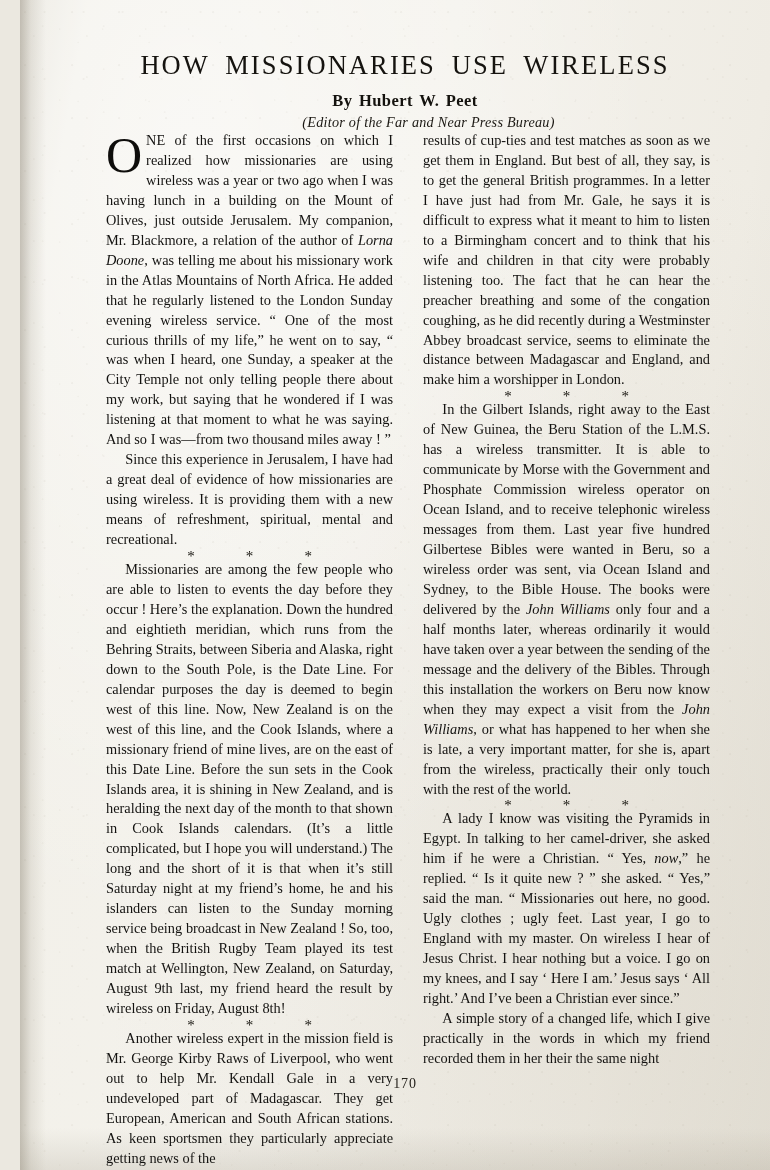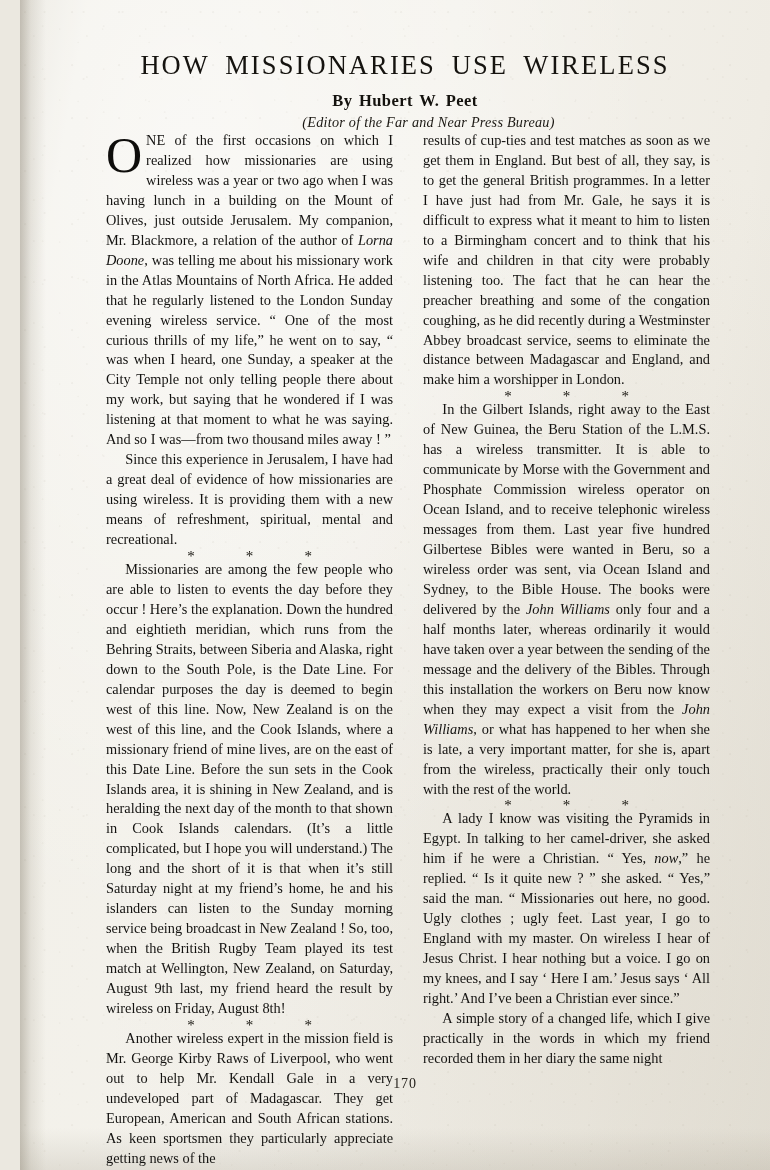--- a/index.html
+++ b/index.html
@@ -217,21 +217,21 @@
 
       <div class="starsep">
         <span>*</span>
         <span>*</span>
         <span>*</span>
       </div>
 
 
       <p><span>A lady I know was visiting the Pyramids in Egypt. In talking to her camel-driver, she asked him if he were a Christian. “ Yes, </span><em>now</em><span>,” he replied. “ Is it quite new ? ” she asked. “ Yes,” said the man. “ Missionaries out here, no good. Ugly clothes ; ugly feet. Last year, I go to England with my master. On wireless I hear of Jesus Christ. I hear nothing but a voice. I go on my knees, and I say ‘ Here I am.’ Jesus says ‘ All right.’ And I’ve been a Christian ever since.”</span></p>
 
-      <p>A simple story of a changed life, which I give practically in the words in which my friend recorded them in her diary the same night</p>
+      <p>A simple story of a changed life, which I give practically in the words in which my friend recorded them in her their the same night</p>
     </div>
 
   </div>
 
   <div id="folio">170</div>
 
   <div id="grain"></div>
 </div>
 
 </body></html>

